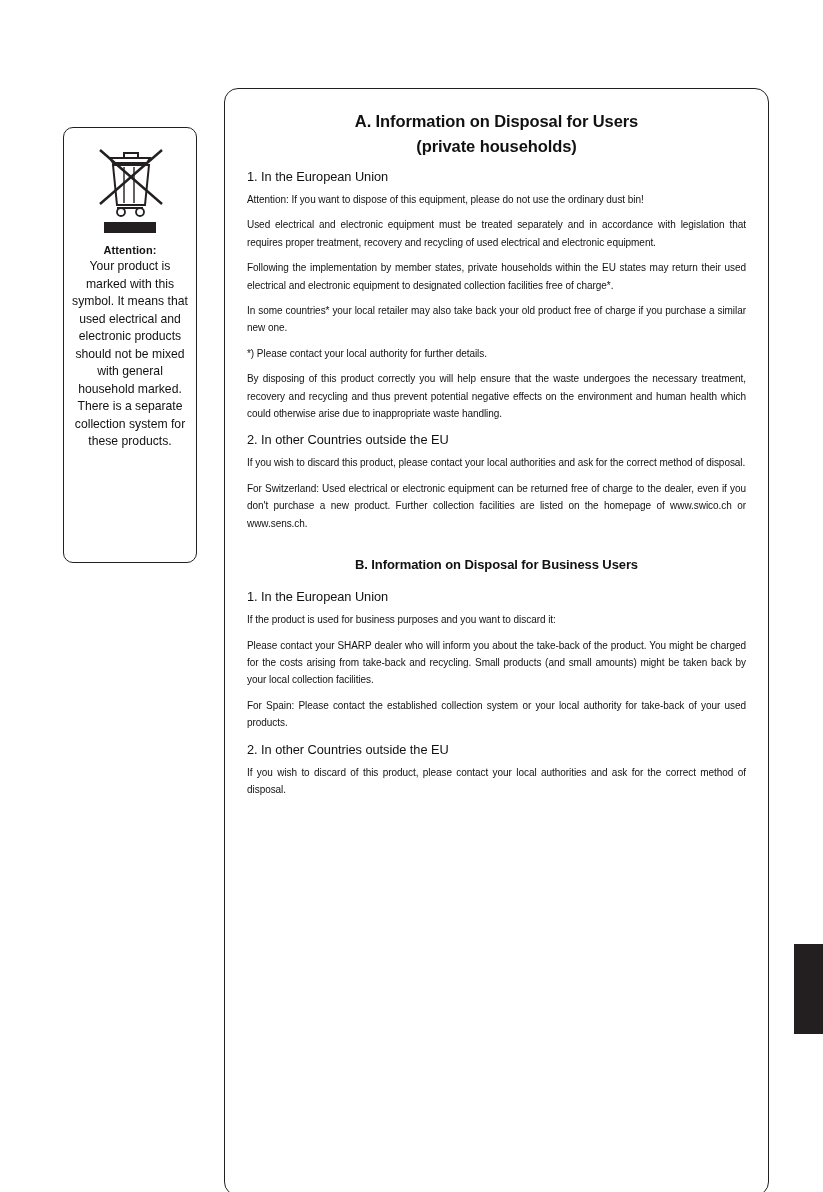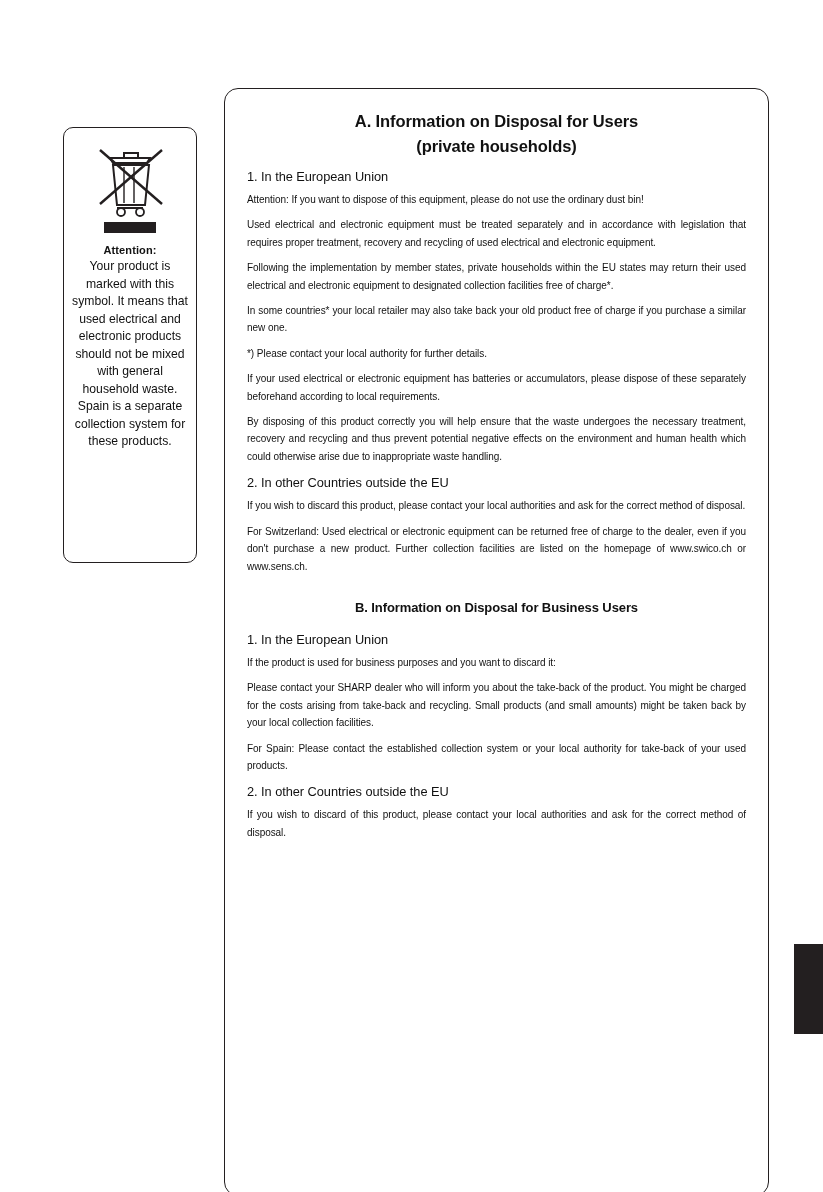--- a/index.html
+++ b/index.html
@@ -123,37 +123,36 @@
     <circle cx="33" cy="70" r="4" fill="none" stroke="#231f20" stroke-width="1.8"></circle>
     <circle cx="52" cy="70" r="4" fill="none" stroke="#231f20" stroke-width="1.8"></circle>
 
     <path d="M12 8 L74 62" fill="none" stroke="#231f20" stroke-width="2.4"></path>
     <path d="M74 8 L12 62" fill="none" stroke="#231f20" stroke-width="2.4"></path>
 
     <rect x="16" y="80" width="52" height="11" fill="#231f20"></rect>
   </svg>
 
   <div class="attention-title">Attention:</div>
-  <div class="attention-body">Your product is marked with this symbol. It means that used electrical and electronic products should not be mixed with general household waste. Spain is a separate collection system for these products.</div>
+  <div class="attention-body">Your product is marked with this symbol. It means that used electrical and electronic products should not be mixed with general household marked. There is a separate collection system for these products.</div>
 </div>
 
 <div class="panel">
 
   <div class="doc-title">
     <div>A. Information on Disposal for Users</div>
     <div>(private households)</div>
   </div>
 
   <h3 class="sec">1. In the European Union</h3>
   <p class="para">Attention: If you want to dispose of this equipment, please do not use the ordinary dust bin!</p>
   <p class="para">Used electrical and electronic equipment must be treated separately and in accordance with legislation that requires proper treatment, recovery and recycling of used electrical and electronic equipment.</p>
   <p class="para">Following the implementation by member states, private households within the EU states may return their used electrical and electronic equipment to designated collection facilities free of charge*.</p>
   <p class="para">In some countries* your local retailer may also take back your old product free of charge if you purchase a similar new one.</p>
   <p class="para">*) Please contact your local authority for further details.</p>
-  <p class="para">If your used electrical or electronic equipment has batteries or accumulators, please dispose of these separately beforehand according to local requirements.</p>
   <p class="para last">By disposing of this product correctly you will help ensure that the waste undergoes the necessary treatment, recovery and recycling and thus prevent potential negative effects on the environment and human health which could otherwise arise due to inappropriate waste handling.</p>
 
   <h3 class="sec">2. In other Countries outside the EU</h3>
   <p class="para">If you wish to discard this product, please contact your local authorities and ask for the correct method of disposal.</p>
   <p class="para">For Switzerland: Used electrical or electronic equipment can be returned free of charge to the dealer, even if you don't purchase a new product. Further collection facilities are listed on the homepage of www.swico.ch or www.sens.ch.</p>
 
   <div class="doc-title-b">B. Information on Disposal for Business Users</div>
 
   <h3 class="sec">1. In the European Union</h3>
   <p class="para">If the product is used for business purposes and you want to discard it:</p>

